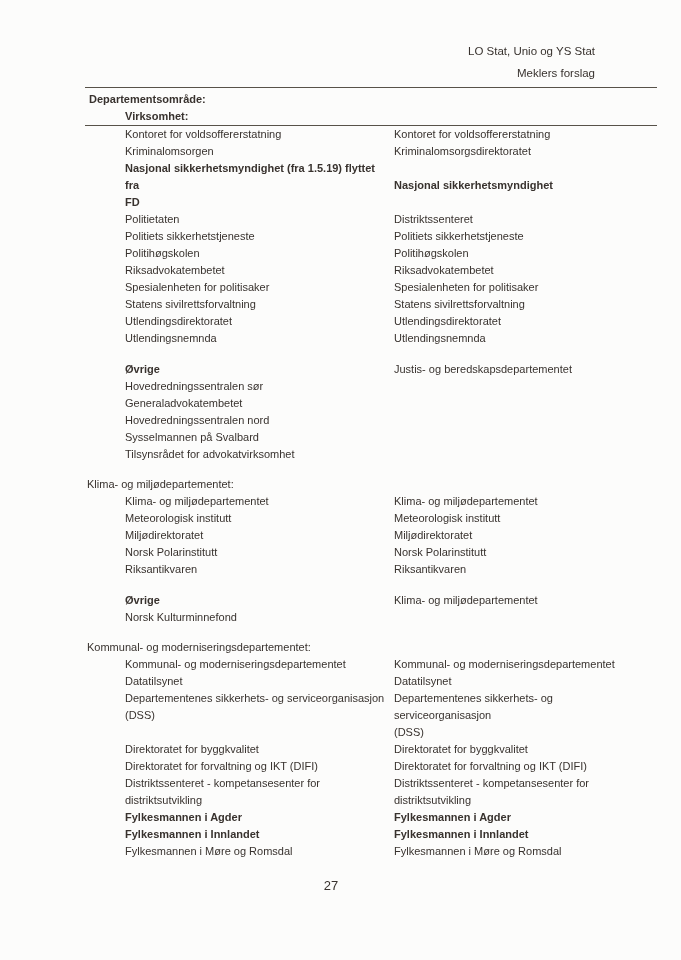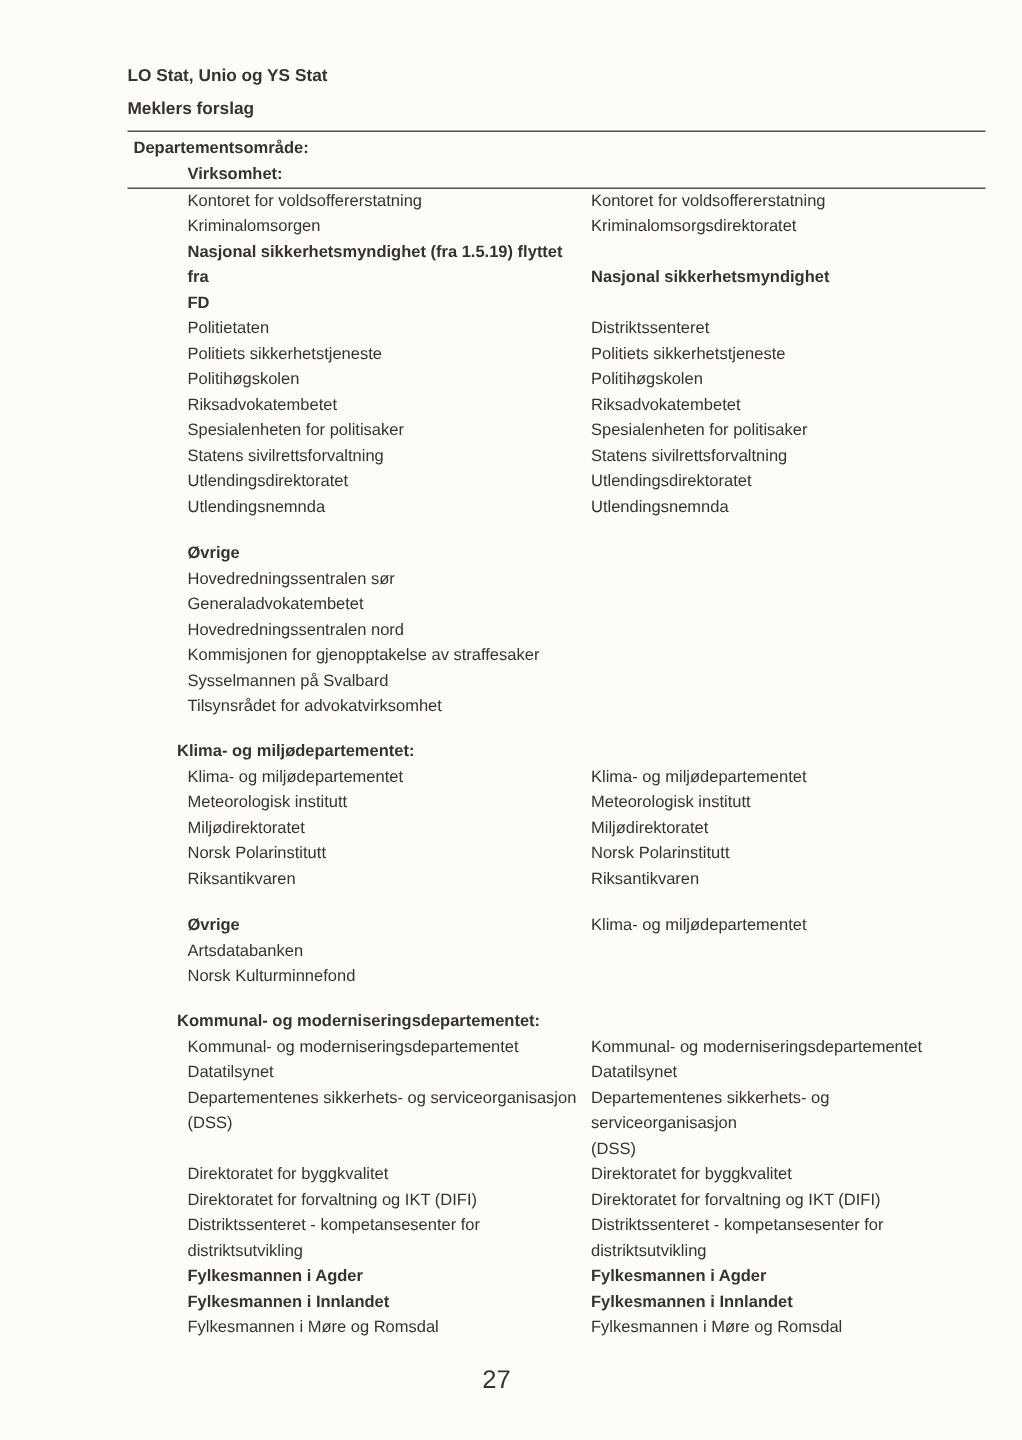--- a/index.html
+++ b/index.html
@@ -20,25 +20,24 @@
   }
   .page {
     width: 681px;
     height: 960px;
     padding: 40px 24px 0 85px;
     display: flex;
     flex-direction: column;
   }
   
   .page-header {
-    text-align: left;
+    text-align: right;
     padding-right: 62px;
     font-size: 11.5px;
     line-height: 22px;
-    font-weight: bold;
   }
   
   .table-head {
     border-top: 1.5px solid var(--rule);
     margin-top: 3px;
   }
   .th-title {
     font-weight: bold;
     padding: 3px 0 0 4px;
     line-height: 17px;
@@ -49,43 +48,42 @@
     padding-left: 40px;
     padding-bottom: 1px;
     border-bottom: 1.5px solid var(--rule);
     font-weight: bold;
     line-height: 16px;
   }
   
   .section { margin-top: 0; }
   .section + .section { margin-top: 13px; }
   .section-heading {
-    font-weight: bold;
+    font-weight: normal;
     padding-left: 2px;
     line-height: 17px;
-    margin-left: 31px;
   }
   .row {
     display: grid;
     grid-template-columns: 269px 1fr;
     padding-left: 40px;
     line-height: 17px;
   }
   .row.spacer { height: 14px; }
   .cell {
     white-space: pre-line;
     padding-right: 4px;
   }
   .cell.bold { font-weight: bold; }
   .cell.vcenter { align-self: center; }
   .footer {
     margin-top: 17px;
     text-align: center;
     transform: translateX(-40px);
-    font-size: 17px;
+    font-size: 13px;
     line-height: 17px;
   }
 </style>
 </head>
 <body>
 
 <div class="page">
 
   <div class="page-header">
     <div>LO Stat, Unio og YS Stat</div>
@@ -142,35 +140,35 @@
           <div class="cell">Utlendingsdirektoratet</div>
           <div class="cell">Utlendingsdirektoratet</div>
         </div>
         <div class="row">
           <div class="cell">Utlendingsnemnda</div>
           <div class="cell">Utlendingsnemnda</div>
         </div>
         <div class="row spacer"></div>
         <div class="row">
           <div class="cell bold">Øvrige</div>
+          <div class="cell">Justis- og beredskapsdepartementet</div>
         </div>
         <div class="row">
           <div class="cell">Hovedredningssentralen sør</div>
           <div class="cell"></div>
         </div>
         <div class="row">
           <div class="cell">Generaladvokatembetet</div>
           <div class="cell"></div>
         </div>
         <div class="row">
           <div class="cell">Hovedredningssentralen nord</div>
           <div class="cell"></div>
         </div>
         <div class="row">
-          <div class="cell">Kommisjonen for gjenopptakelse av straffesaker</div>
           <div class="cell"></div>
         </div>
         <div class="row">
           <div class="cell">Sysselmannen på Svalbard</div>
           <div class="cell"></div>
         </div>
         <div class="row">
           <div class="cell">Tilsynsrådet for advokatvirksomhet</div>
           <div class="cell"></div>
         </div>
@@ -196,21 +194,20 @@
         <div class="row">
           <div class="cell">Riksantikvaren</div>
           <div class="cell">Riksantikvaren</div>
         </div>
         <div class="row spacer"></div>
         <div class="row">
           <div class="cell bold">Øvrige</div>
           <div class="cell">Klima- og miljødepartementet</div>
         </div>
         <div class="row">
-          <div class="cell">Artsdatabanken</div>
           <div class="cell"></div>
         </div>
         <div class="row">
           <div class="cell">Norsk Kulturminnefond</div>
           <div class="cell"></div>
         </div>
       </div>
       <div class="section">
         <div class="section-heading">Kommunal- og moderniseringsdepartementet:</div>
         <div class="row">

